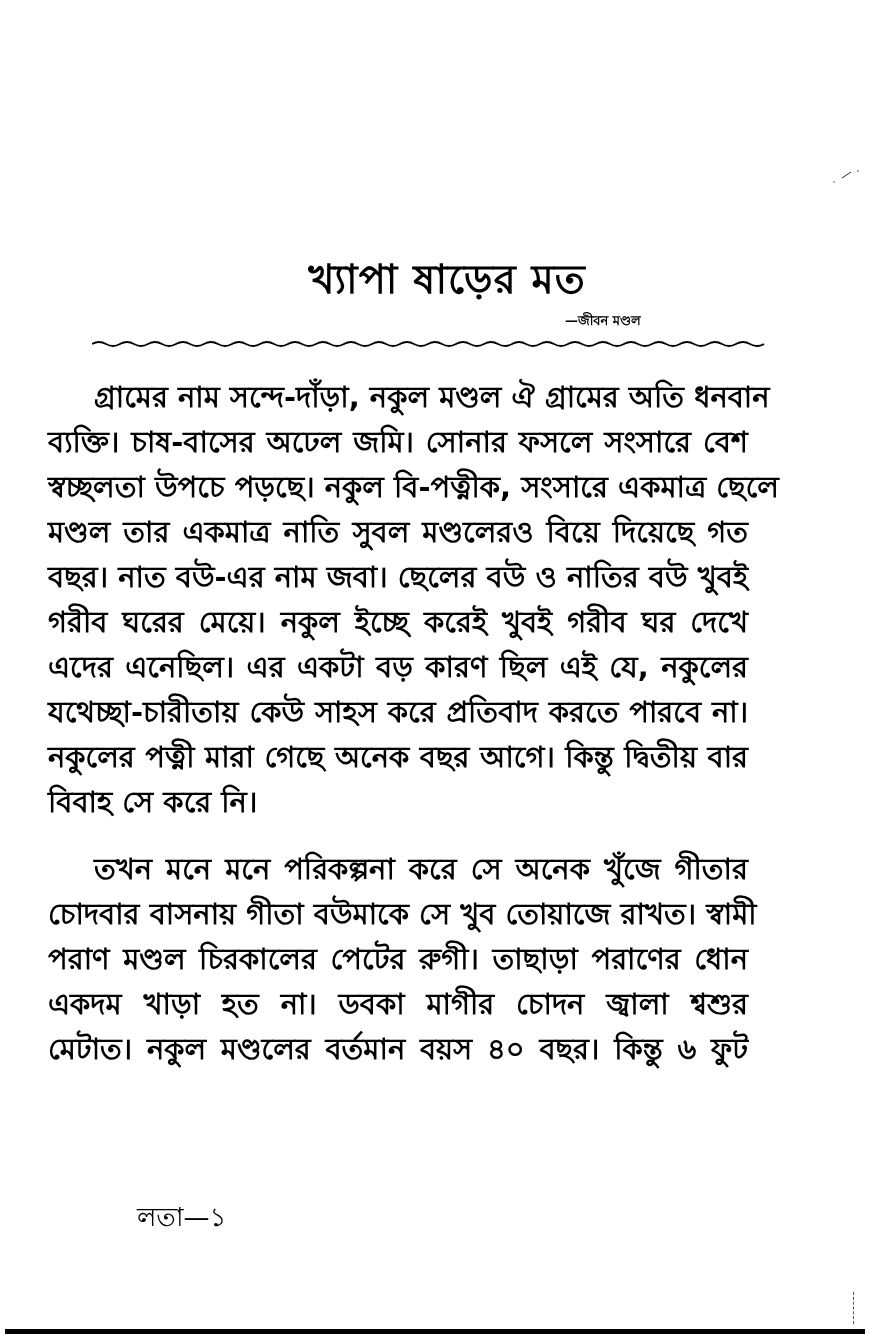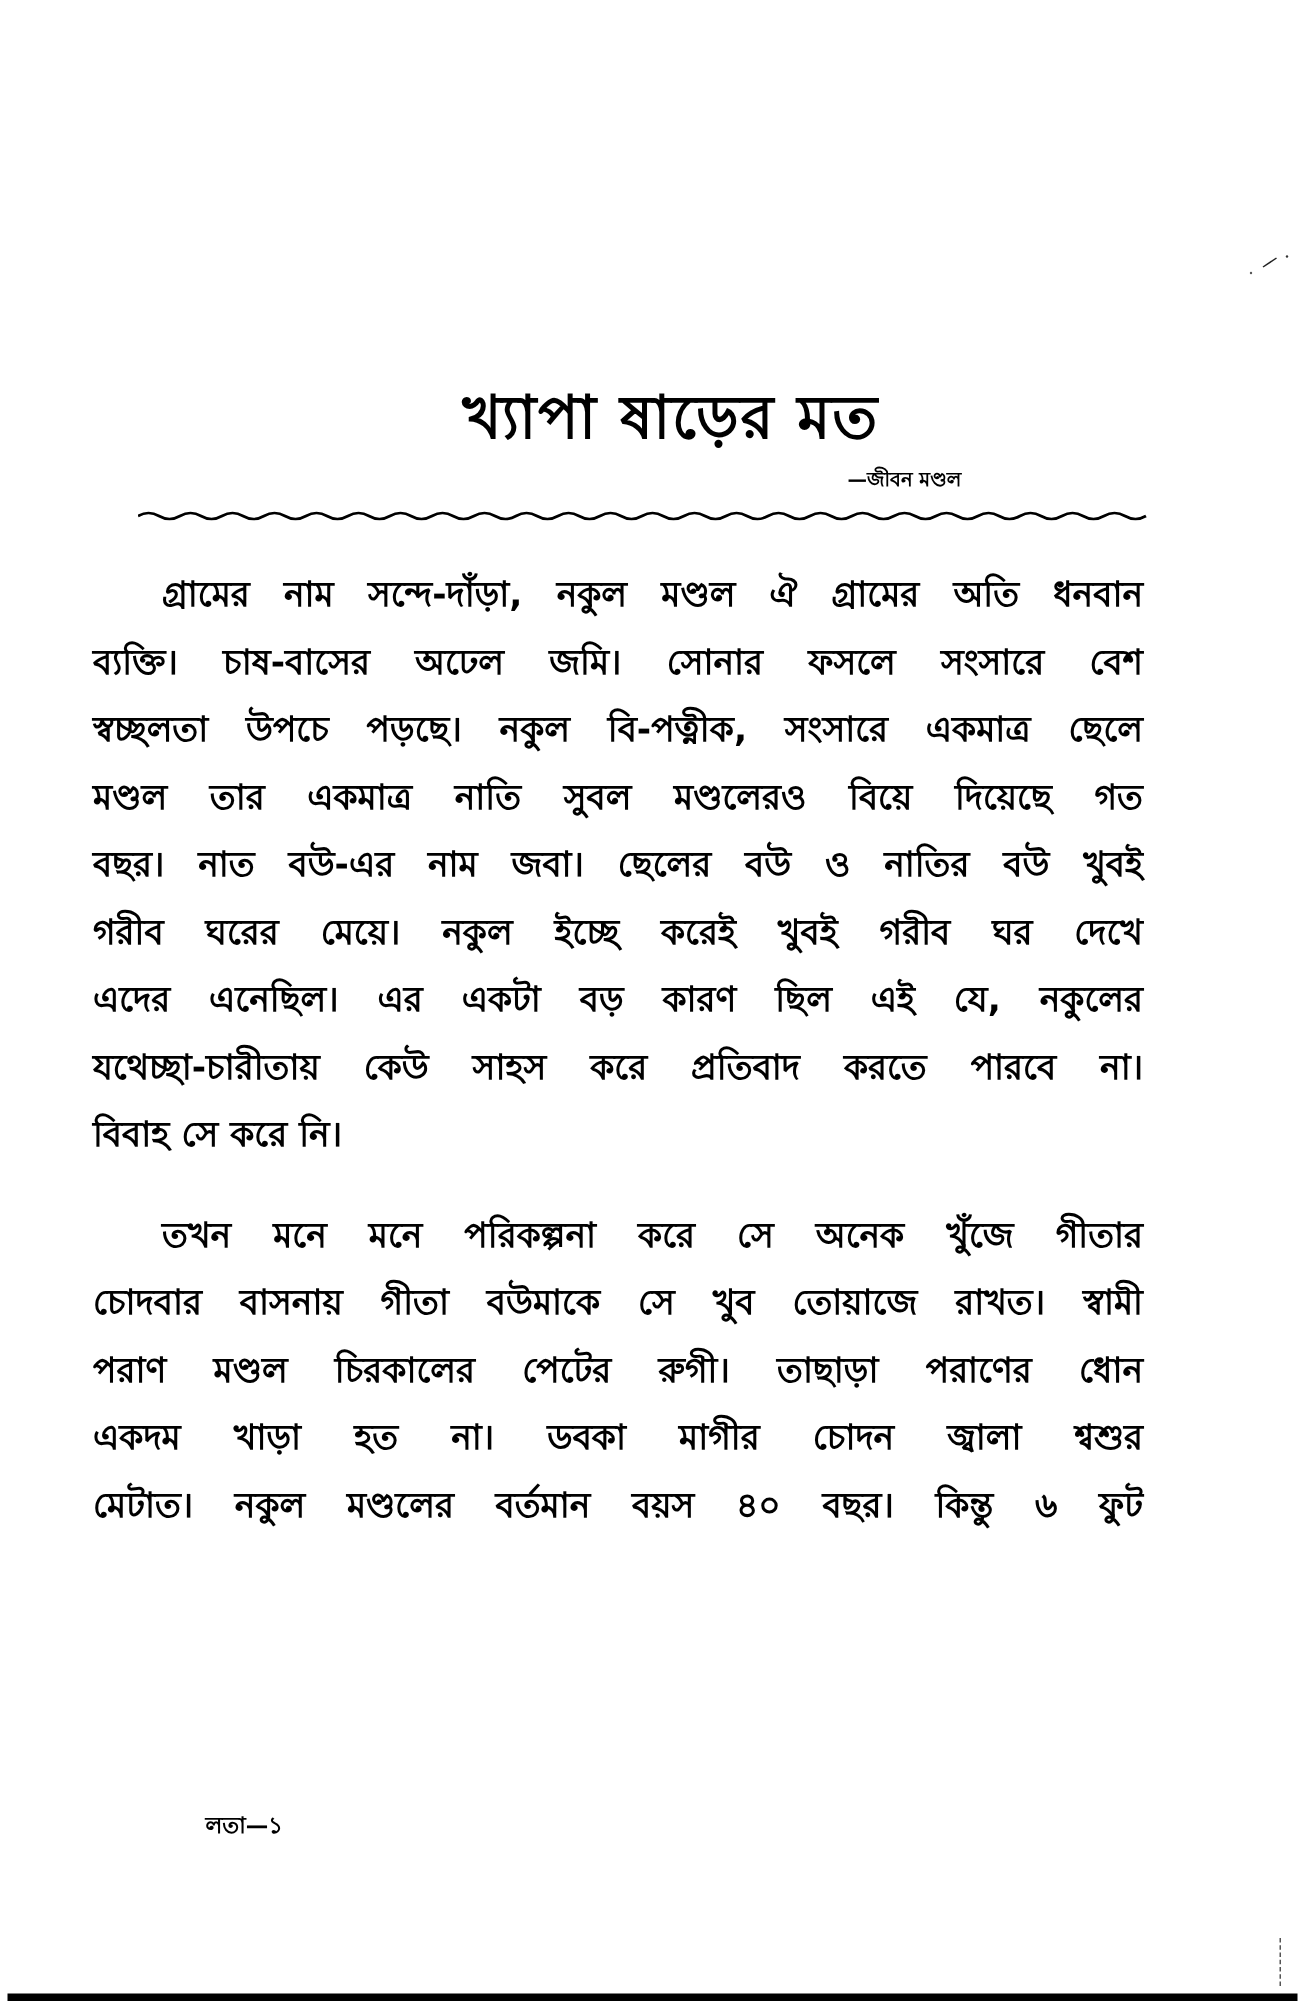--- a/index.html
+++ b/index.html
@@ -45,44 +45,44 @@
     }
     .wavy-rule {
       position: absolute;
       left: 92px;
       top: 336px;
       width: 675px;
       height: 14px;
     }
     .body-text {
       position: absolute;
-      left: 62px;
+      left: 48px;
       top: 375px;
       width: 700px;
-      font-size: 23px;
+      font-size: 29px;
       font-weight: bold;
       line-height: 45px;
     }
     .line {
       display: block;
       white-space: nowrap;
       text-align-last: justify;
       text-align: justify;
       height: 45px;
       overflow: visible;
     }
     .line.indent { padding-left: 46px; }
     .line.last { text-align-last: left; }
     .para-gap { height: 22px; }
     .footer-signature {
       position: absolute;
       left: 137px;
       top: 1197px;
-      font-size: 15px;
-      font-weight: bold;
+      font-size: 26px;
+      font-weight: normal;
       line-height: 40px;
     }
     .bottom-rule {
       position: absolute;
       left: 5px;
       top: 1329px;
       width: 860px;
       height: 5px;
       background: #000000;
     }
@@ -128,20 +128,21 @@
   <div class="body-text">
     <div>
       <span class="line indent">গ্রামের নাম সন্দে-দাঁড়া, নকুল মণ্ডল ঐ গ্রামের অতি ধনবান</span>
       <span class="line">ব্যক্তি। চাষ-বাসের অঢেল জমি। সোনার ফসলে সংসারে বেশ</span>
       <span class="line">স্বচ্ছলতা উপচে পড়ছে। নকুল বি-পত্নীক, সংসারে একমাত্র ছেলে</span>
       <span class="line">মণ্ডল তার একমাত্র নাতি সুবল মণ্ডলেরও বিয়ে দিয়েছে গত</span>
       <span class="line">বছর। নাত বউ-এর নাম জবা। ছেলের বউ ও নাতির বউ খুবই</span>
       <span class="line">গরীব ঘরের মেয়ে। নকুল ইচ্ছে করেই খুবই গরীব ঘর দেখে</span>
       <span class="line">এদের এনেছিল। এর একটা বড় কারণ ছিল এই যে, নকুলের</span>
       <span class="line">যথেচ্ছা-চারীতায় কেউ সাহস করে প্রতিবাদ করতে পারবে না।</span>
+      <span class="line">নকুলের পত্নী মারা গেছে অনেক বছর আগে। কিন্তু দ্বিতীয় বার</span>
       <span class="line last">বিবাহ সে করে নি।</span>
     </div>
     <div class="para-gap"></div>
     <div>
       <span class="line indent">তখন মনে মনে পরিকল্পনা করে সে অনেক খুঁজে গীতার</span>
       <span class="line">চোদবার বাসনায় গীতা বউমাকে সে খুব তোয়াজে রাখত। স্বামী</span>
       <span class="line">পরাণ মণ্ডল চিরকালের পেটের রুগী। তাছাড়া পরাণের ধোন</span>
       <span class="line">একদম খাড়া হত না। ডবকা মাগীর চোদন জ্বালা শ্বশুর</span>
       <span class="line">মেটাত। নকুল মণ্ডলের বর্তমান বয়স ৪০ বছর। কিন্তু ৬ ফুট</span>
     </div>

